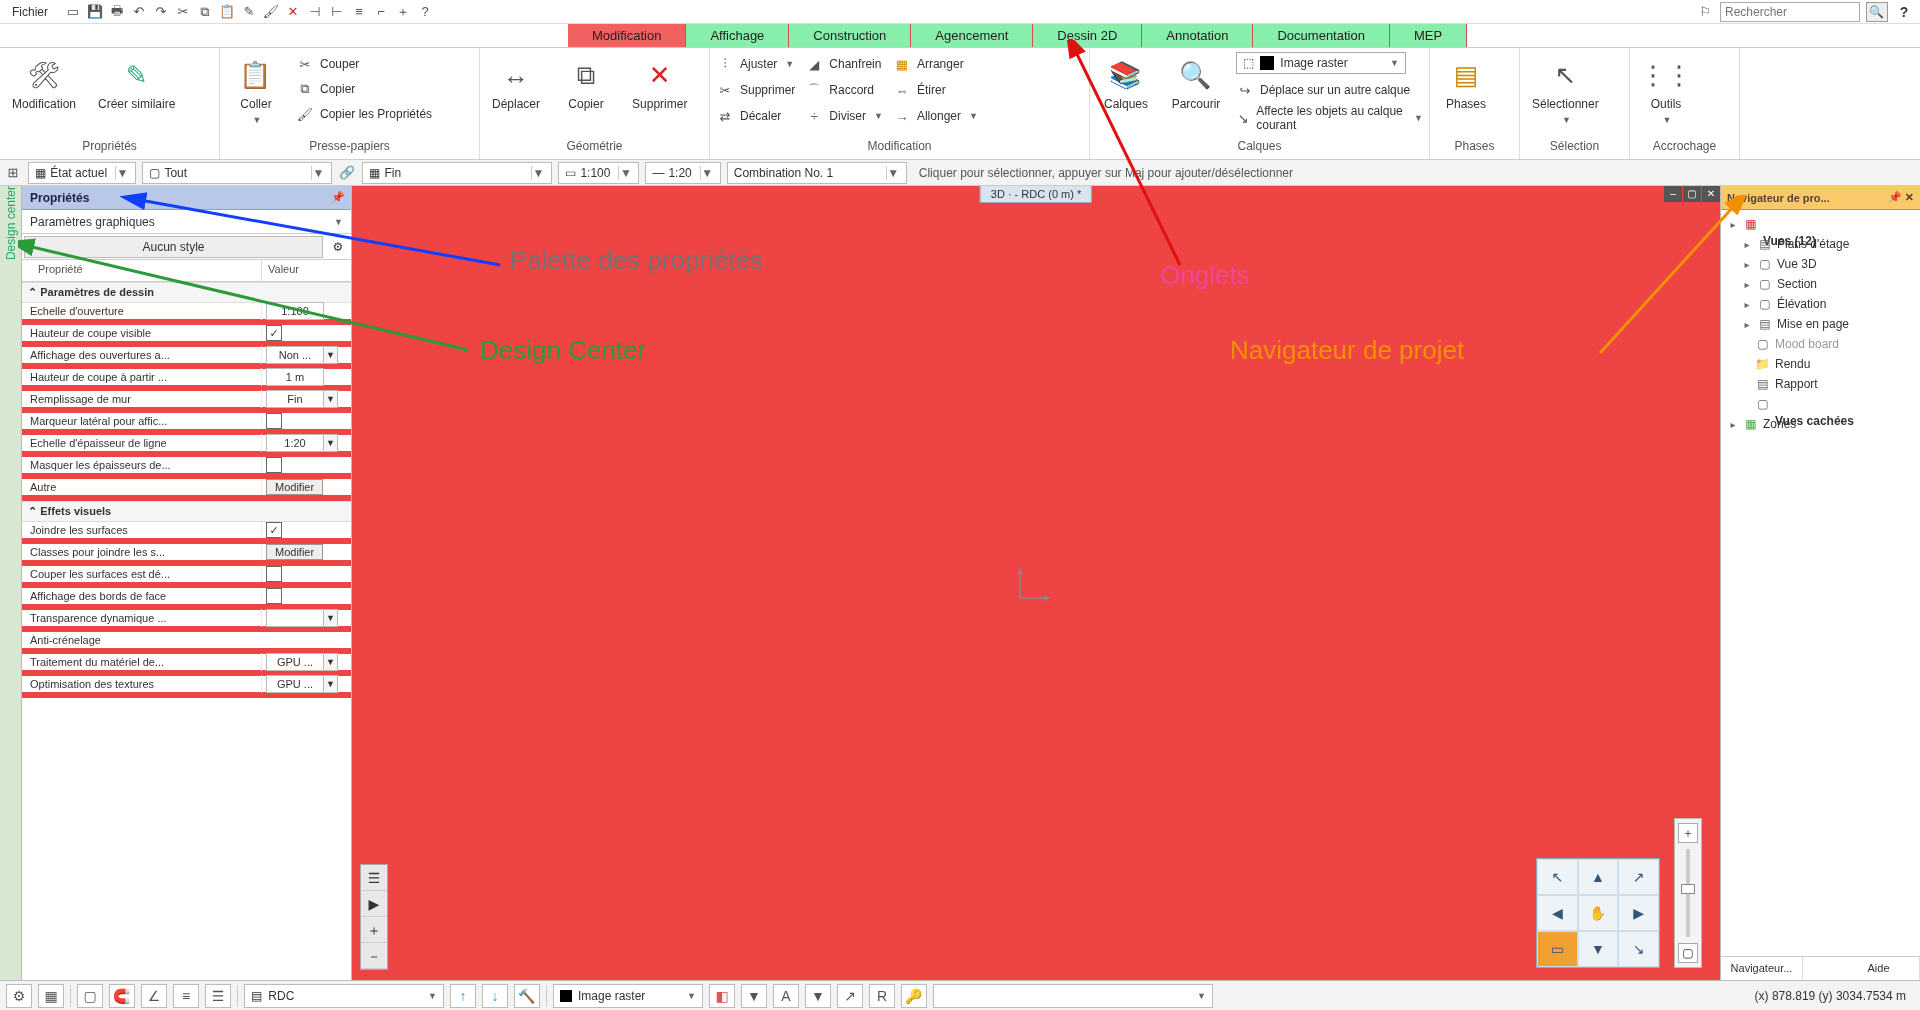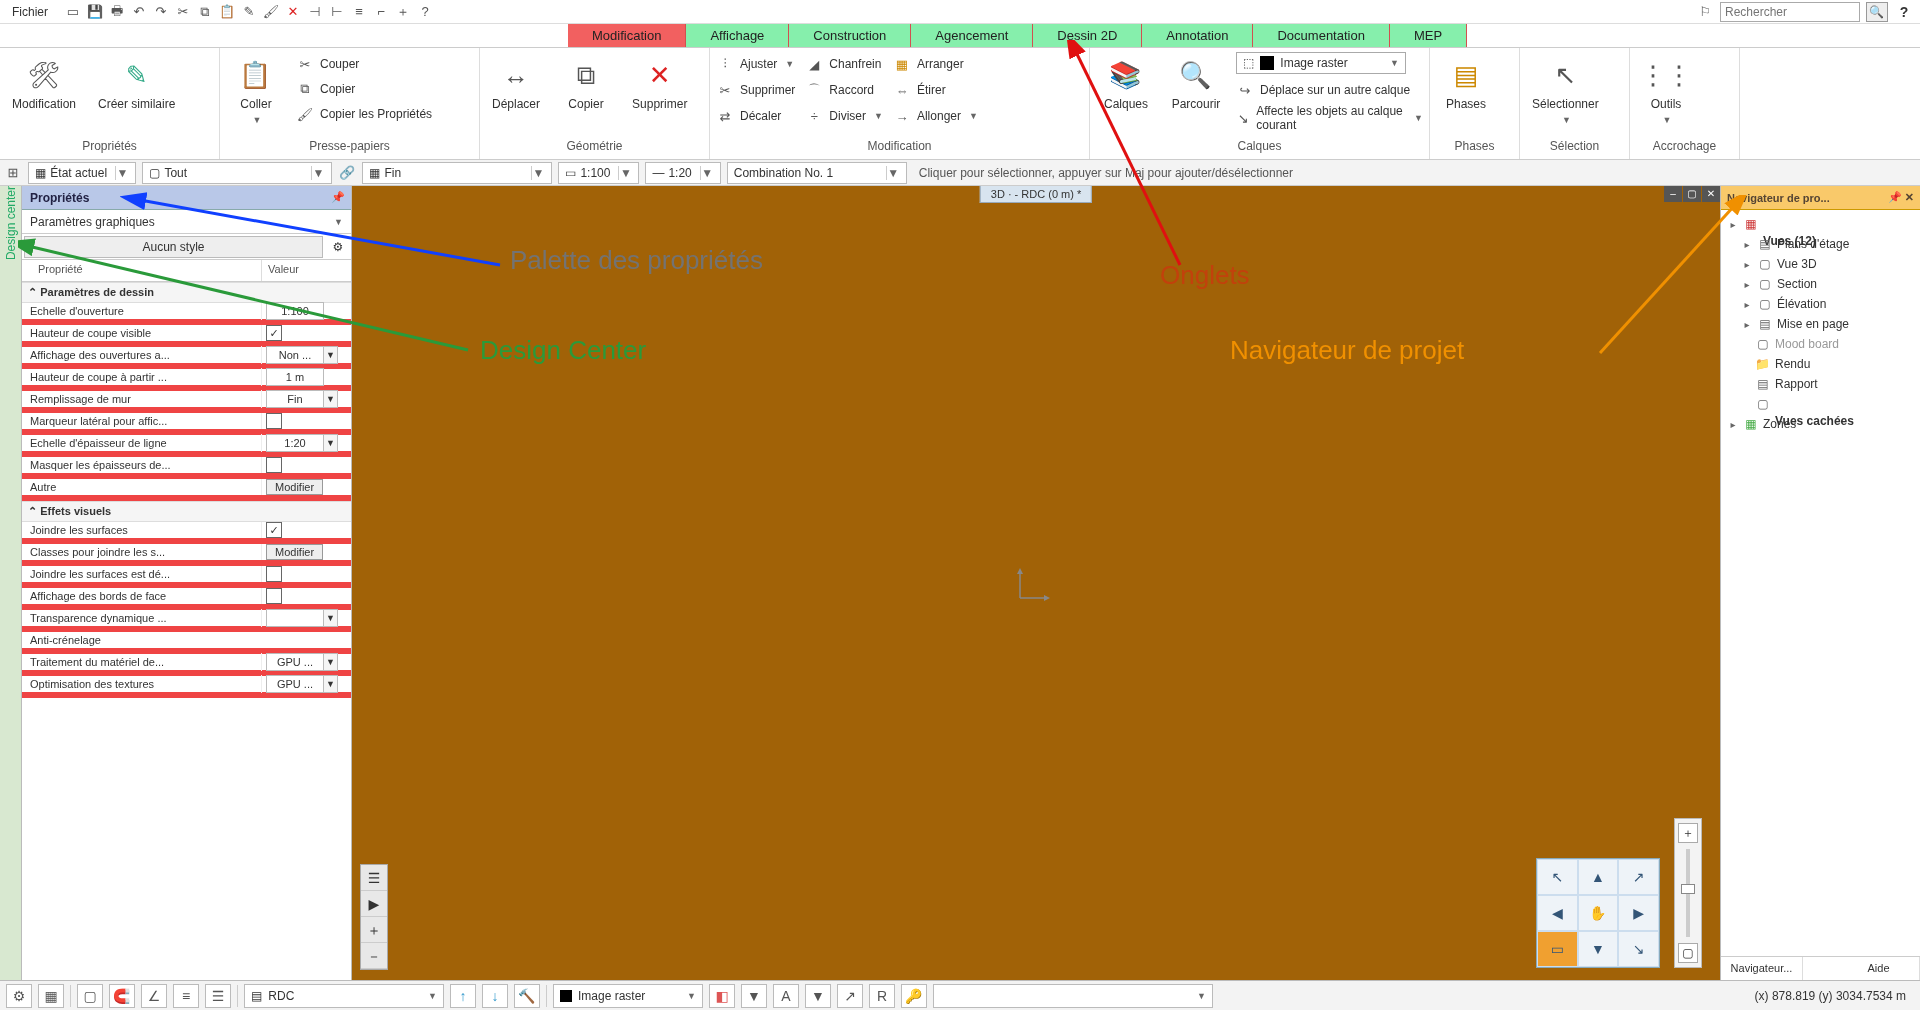--- a/index.html
+++ b/index.html
@@ -54,21 +54,21 @@
 .prop-head .c2 { width:90px; padding:3px 6px; border-left:1px solid #ddd; }
 .prop-section { background:#f5f5f5; border-top:1px solid #ddd; border-bottom:1px solid #ddd; padding:3px 6px; font-weight:bold; font-size:11px; }
 .prop-row { display:flex; height:22px; border-bottom:6px solid #ef4444; align-items:center; }
 .prop-row .c1 { flex:1; padding:0 8px; font-size:11px; overflow:hidden; white-space:nowrap; text-overflow:ellipsis; }
 .prop-row .c2 { width:90px; padding:0 4px; border-left:1px solid #eee; display:flex; align-items:center; }
 .valbox { border:1px solid #bbb; background:#fff; width:58px; height:18px; line-height:16px; text-align:center; font-size:11px; }
 .valdd { width:14px; height:18px; border:1px solid #bbb; border-left:none; text-align:center; font-size:9px; line-height:16px; background:#f5f5f5; }
 .chk { width:16px; height:16px; border:1px solid #666; display:flex; align-items:center; justify-content:center; font-size:11px; }
 .btnmod { border:1px solid #999; background:#eee; padding:1px 8px; font-size:11px; }
 
-.canvas { flex:1; background:#a16207; position:relative;padding-left:48px; }
+.canvas { flex:1; background:#ef4444; position:relative;padding-left:48px; }
 .viewtab { position:absolute; top:0; left:50%; transform:translateX(-50%); background:#d8e4ef; border:1px solid #9ab; border-top:none; padding:2px 10px; font-size:11px; display:flex; align-items:center; gap:6px; }
 .winctrl { position:absolute; top:0; right:0; display:flex; }
 .winctrl div { width:18px; height:16px; background:#555; color:#fff; text-align:center; font-size:10px; line-height:16px; margin-left:1px; }
 .axes { position:absolute; left:660px; top:380px; color:#888; font-size:22px; }
 .vtool { position:absolute; left:8px; bottom:10px; background:#e8e8e8; border:1px solid #aaa; width:28px; }
 .vtool div { height:26px; text-align:center; line-height:26px; border-bottom:1px solid #ccc; font-size:14px; }
 .navpad { position:absolute; right:60px; bottom:12px; width:124px; height:110px; background:#eef3f8; border:1px solid #8ab; display:grid; grid-template-columns:1fr 1fr 1fr; grid-template-rows:1fr 1fr 1fr; }
 .navpad div { display:flex; align-items:center; justify-content:center; border:1px solid #cde; font-size:14px; color:#357; }
 .zoomslider { position:absolute; right:18px; bottom:12px; width:28px; height:150px; background:#f3f3f3; border:1px solid #bbb; display:flex; flex-direction:column; align-items:center; justify-content:space-between; padding:4px 0; }
 .zoomslider .zbtn { width:20px; height:20px; border:1px solid #aaa; text-align:center; line-height:18px; background:#fff; }
@@ -88,21 +88,21 @@
 .navfoot div { flex:1; text-align:center; line-height:22px; border-right:1px solid #ddd; font-size:11px; }
 
 .statusbar { height:30px; position:absolute; bottom:0; left:0; right:0; background:#f3f3f3; border-top:1px solid #bbb; display:flex; align-items:center; gap:6px; padding:0 6px; font-size:12px; }
 .sb-btn { width:26px; height:24px; border:1px solid #bbb; background:#fff; display:flex; align-items:center; justify-content:center; font-size:14px; color:#555; }
 .sb-combo { height:24px; border:1px solid #bbb; background:#fff; display:flex; align-items:center; padding:0 6px; gap:6px; }
 .sb-sep { width:1px; height:22px; background:#ccc; }
 .coords { margin-left:auto; padding-right:8px; color:#333; }
 
 .annot { position:absolute; font-size:26px; font-weight:500; pointer-events:none; }
 .annot.blue { color:#737373;text-align:right; }
-.annot.red { color:#c2410c; }
+.annot.red { color:#ec4899; }
 .annot.green { color:#2a9a3a; }
 .annot.orange { color:#f09000; }
 svg.arrow { position:absolute; pointer-events:none; }
 </style>
 </head>
 <body>
 
 <div class="topbar">
   <div class="menu-file">Fichier</div>
   <div class="tb-iconrow">
@@ -434,21 +434,21 @@
           <div class="chk">✓</div>
         </div>
       </div>
     <div class="prop-row">
         <div class="c1">Classes pour joindre les s...</div>
         <div class="c2">
           <div class="btnmod">Modifier</div>
         </div>
       </div>
     <div class="prop-row">
-        <div class="c1">Joindre les surfaces est dé...</div>
+        <div class="c1">Couper les surfaces est dé...</div>
         <div class="c2">
           <div class="chk"></div>
         </div>
       </div>
     <div class="prop-row">
         <div class="c1">Affichage des bords de face</div>
         <div class="c2">
           <div class="chk"></div>
         </div>
       </div>

